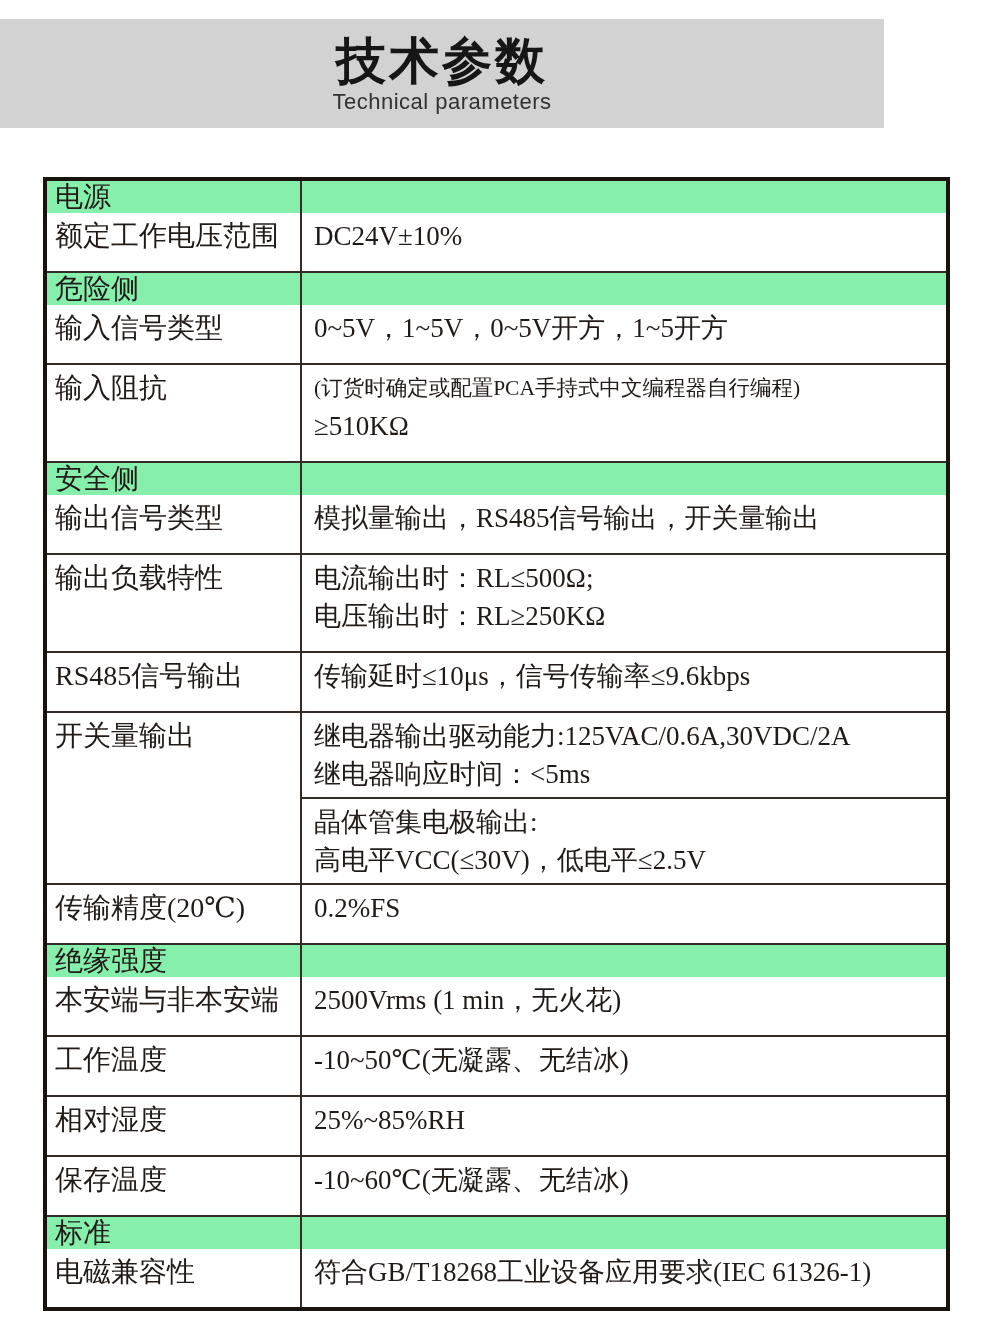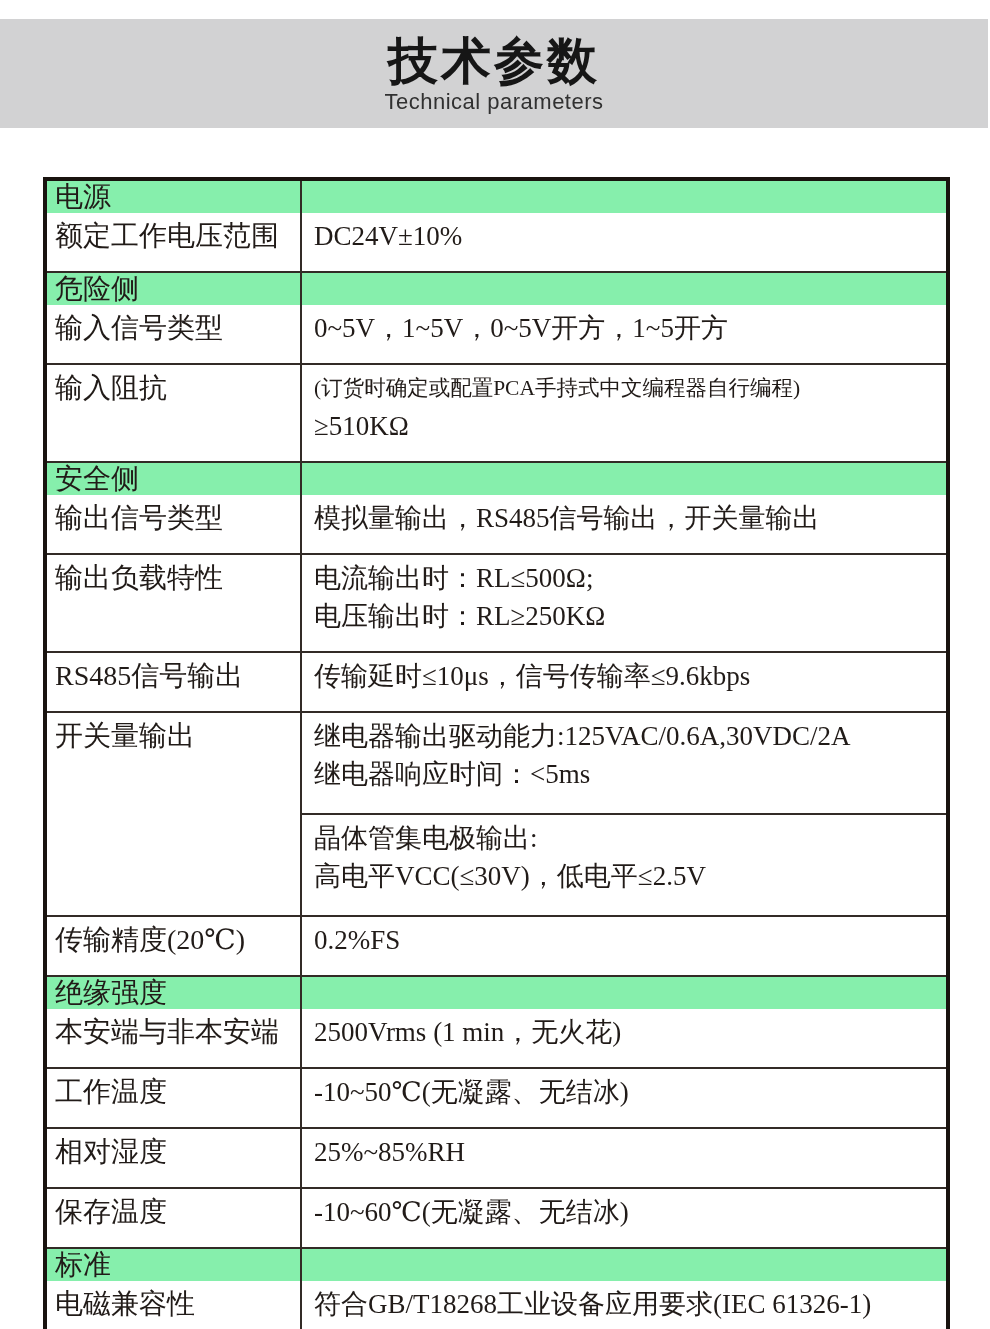--- a/index.html
+++ b/index.html
@@ -3,21 +3,21 @@
 <meta charset="utf-8">
 <style>
   html,body{margin:0;padding:0;}
   body{
     width:990px;height:1329px;position:relative;background:#ffffff;
     font-family:"Liberation Serif","DejaVu Serif",serif;
     color:#211b18;overflow:hidden;
   }
   
   .header-band{
-    position:absolute;top:19px;left:0;width:988px;height:109px;
+    position:absolute;top:19px;left:0;width:884px;height:109px;
     background:#d2d2d3;text-align:center;
   }
   .page-title{
     margin:0;padding-top:14px;
     font-family:"Liberation Sans","DejaVu Sans",sans-serif;
     font-size:50px;font-weight:bold;letter-spacing:3px;color:#161616;
     line-height:56px;
   }
   .page-subtitle{
     margin:0;font-family:"Liberation Sans","DejaVu Sans",sans-serif;
@@ -39,21 +39,21 @@
   }
   .cell-value{flex:1;box-sizing:border-box;padding:4px 8px 16px 12px;}
   .row.section .cell-label{
     font-size:28px;line-height:32px;padding-top:0;padding-bottom:0;
   }
   .row.section .cell-value{padding:0;}
   .vline{line-height:38px;font-size:27px;white-space:nowrap;}
   .vline.small{font-size:21.5px;}
   
   .cell-value.split{padding:0;display:flex;flex-direction:column;}
-  .vblock{padding:4px 8px 20px 12px;}
+  .vblock{padding:4px 8px 4px 12px;}
   .vblock + .vblock{border-top:2px solid #322b26;}
 </style>
 </head>
 <body>
 
 <div class="header-band">
   <h1 class="page-title">技术参数</h1>
   <div class="page-subtitle">Technical parameters</div>
 </div>
 

